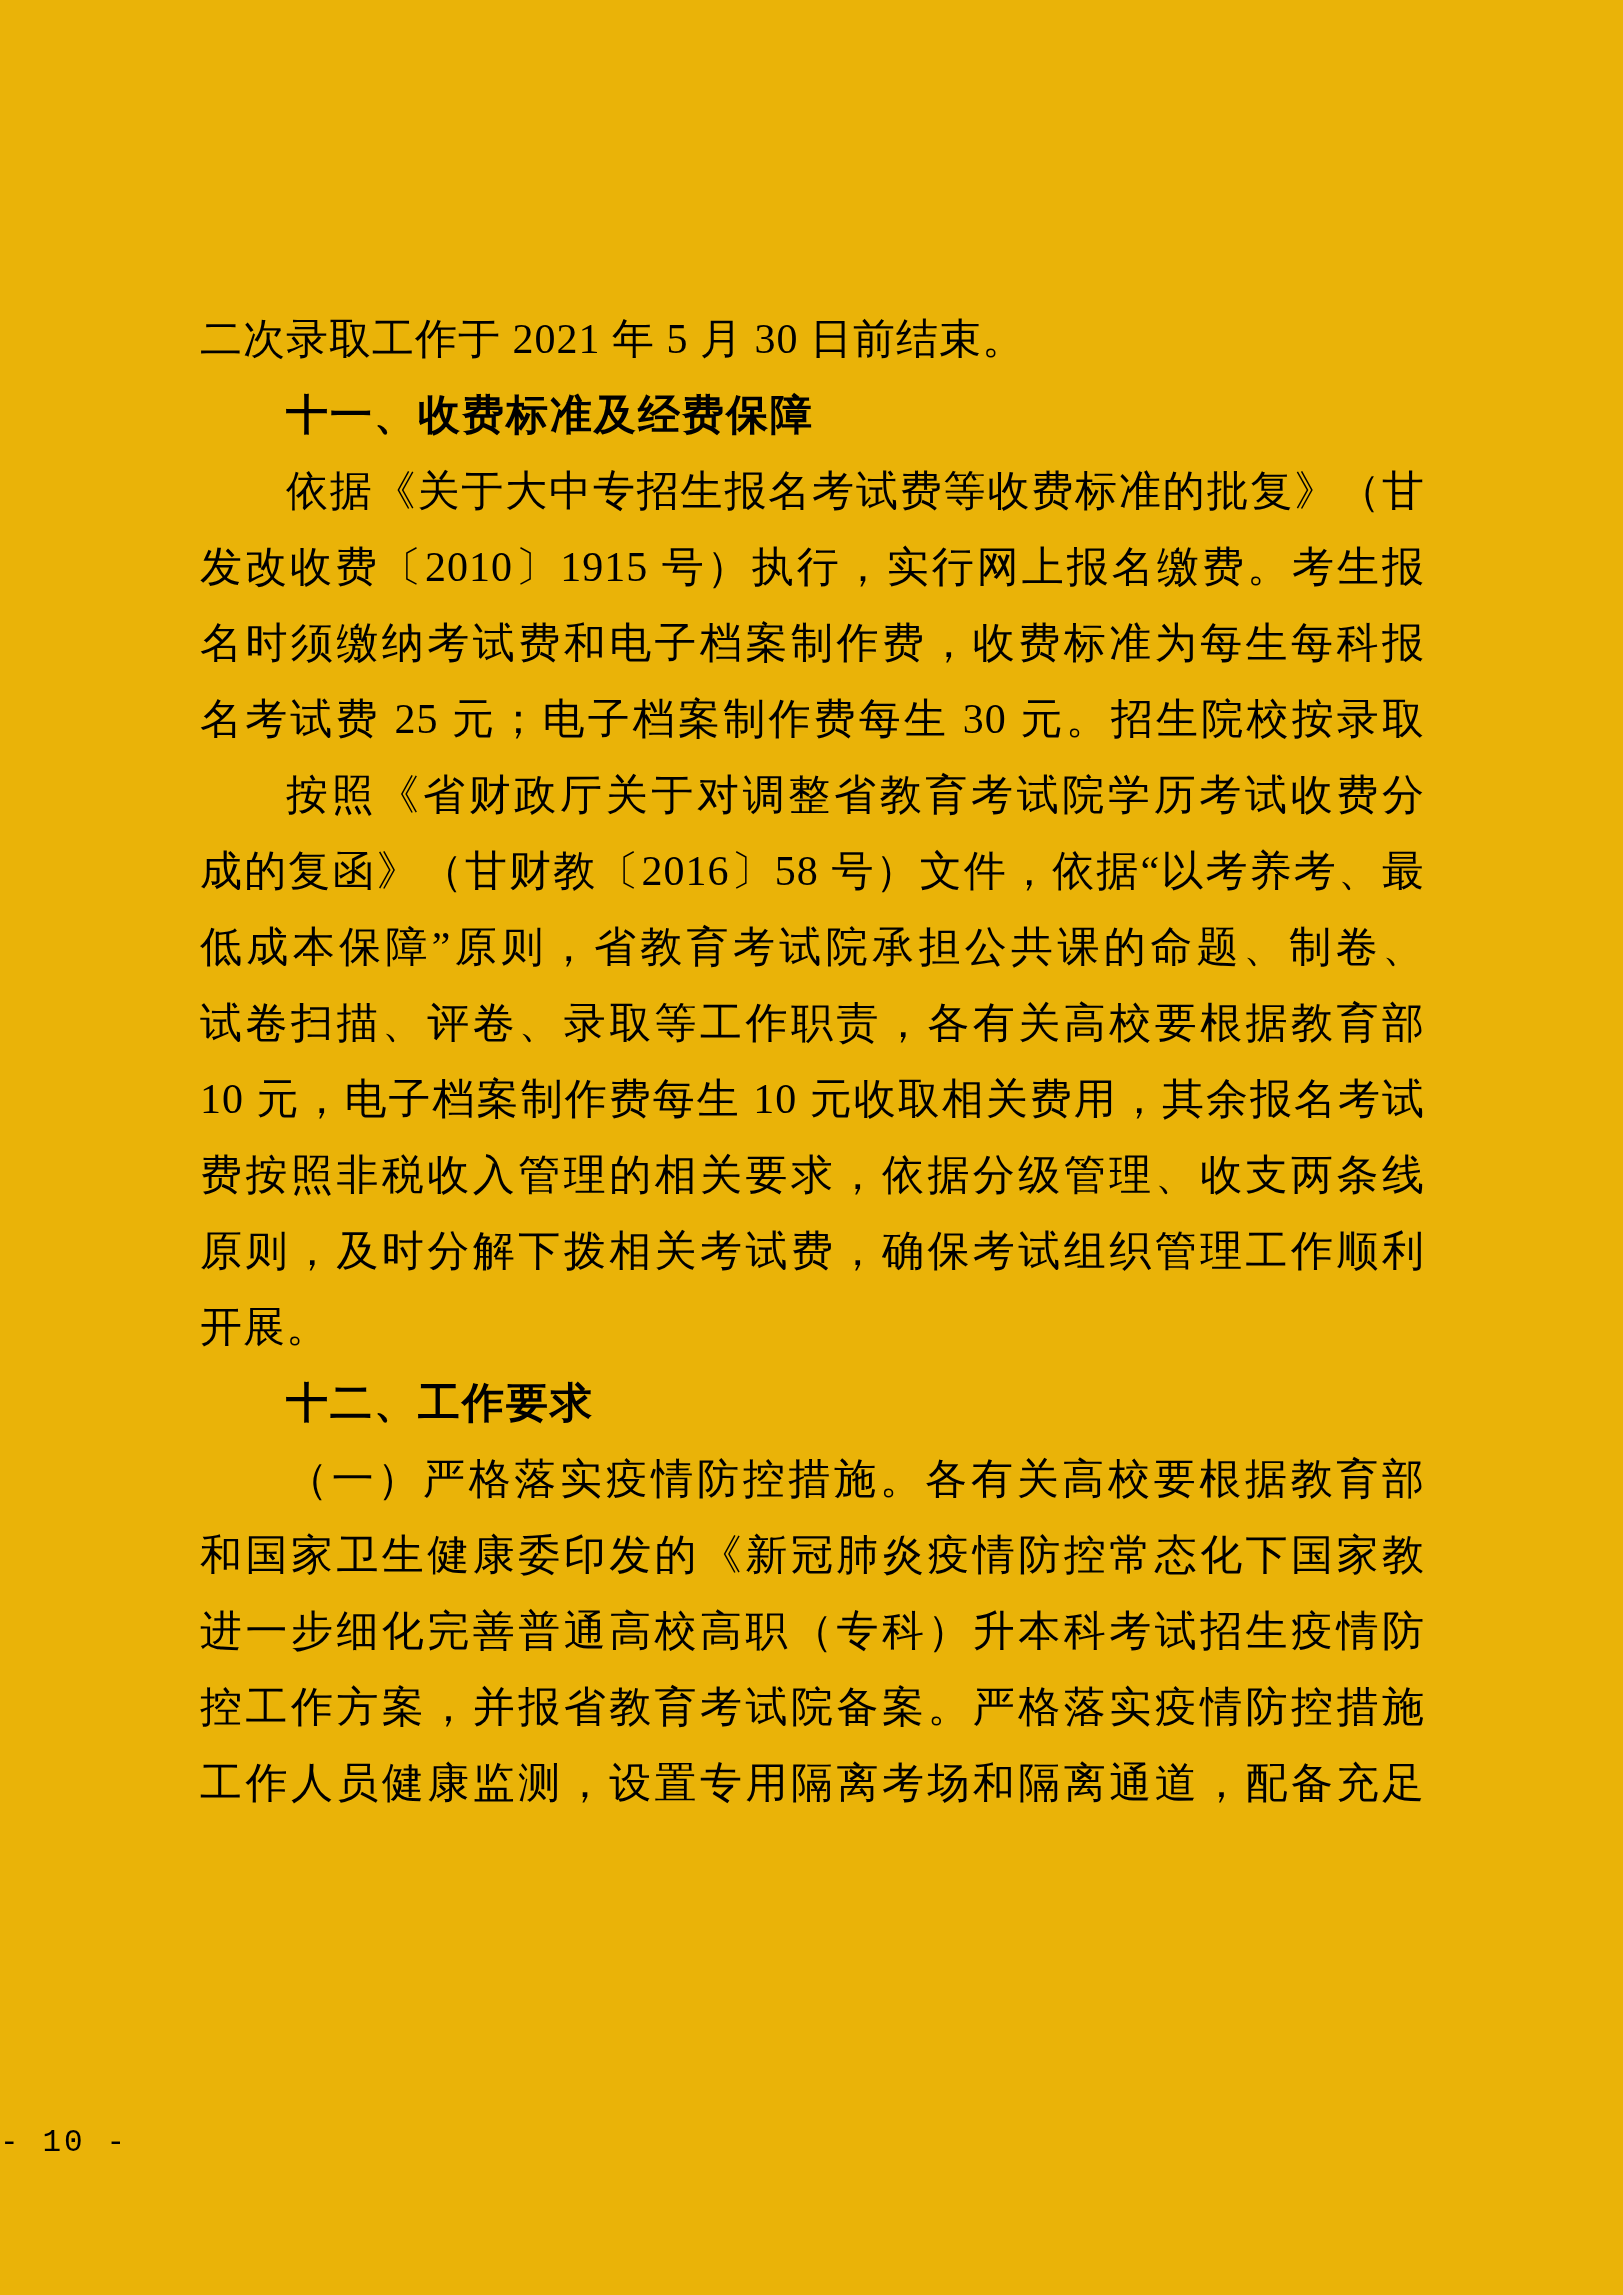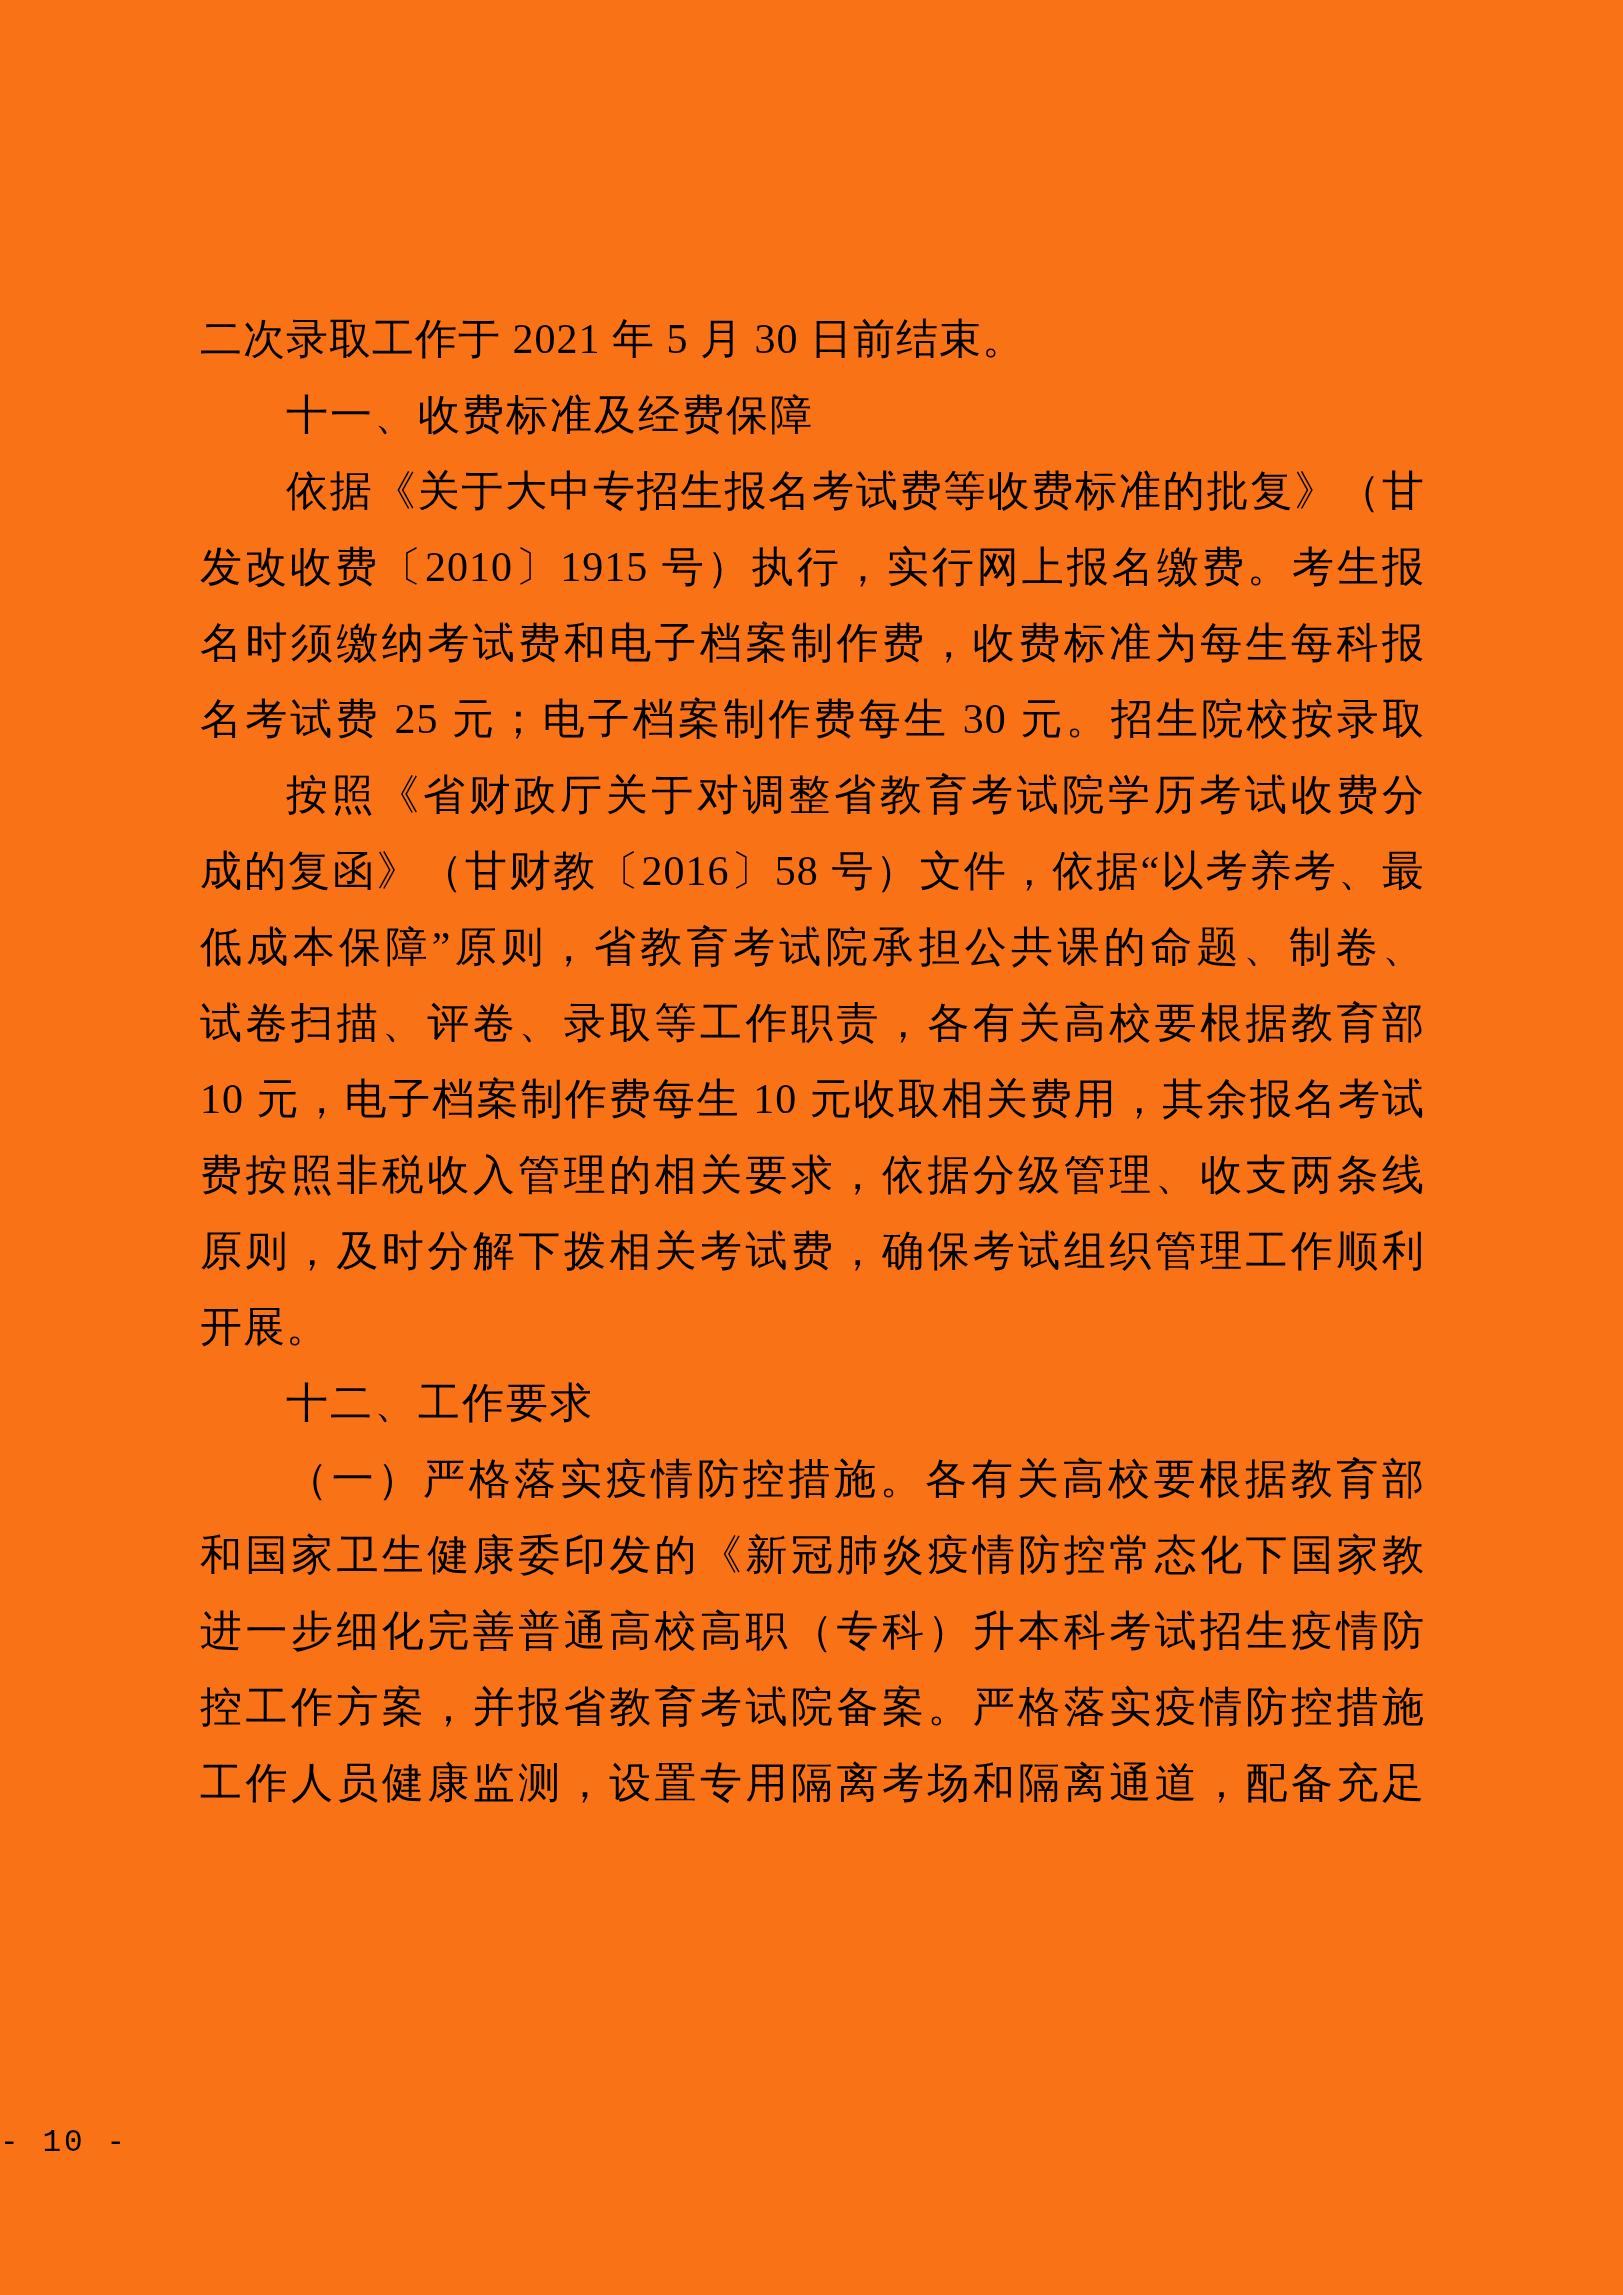--- a/index.html
+++ b/index.html
@@ -11,21 +11,21 @@
     position: relative;
     width: 1623px;
     height: 2295px;
     color: #000000;
     font-family: "Liberation Serif", "DejaVu Serif", serif;
     overflow: hidden;
   }
   .page {
     position: absolute;
     inset: 0;
-    background: #f97316;
+    background: #eab308;
   }
   .text-block {
     position: absolute;
     left: 200px;
     top: 301px;
     width: 1225px;
   }
   .line {
     height: 76px;
     line-height: 76px;
@@ -37,21 +37,21 @@
   }
   .line.end {
     text-align: left;
     text-align-last: left;
   }
   .line.indent {
     text-indent: 86px;
   }
   .line.heading {
     font-family: "Liberation Sans", "DejaVu Sans", sans-serif;
-    font-weight: normal;
+    font-weight: bold;
     letter-spacing: 2px;
   }
   .page-number {
     position: absolute;
     left: 0;
     top: 2122px;
     width: 100%;
     font-size: 31px;
     line-height: 41px;
     letter-spacing: 2.7px;

